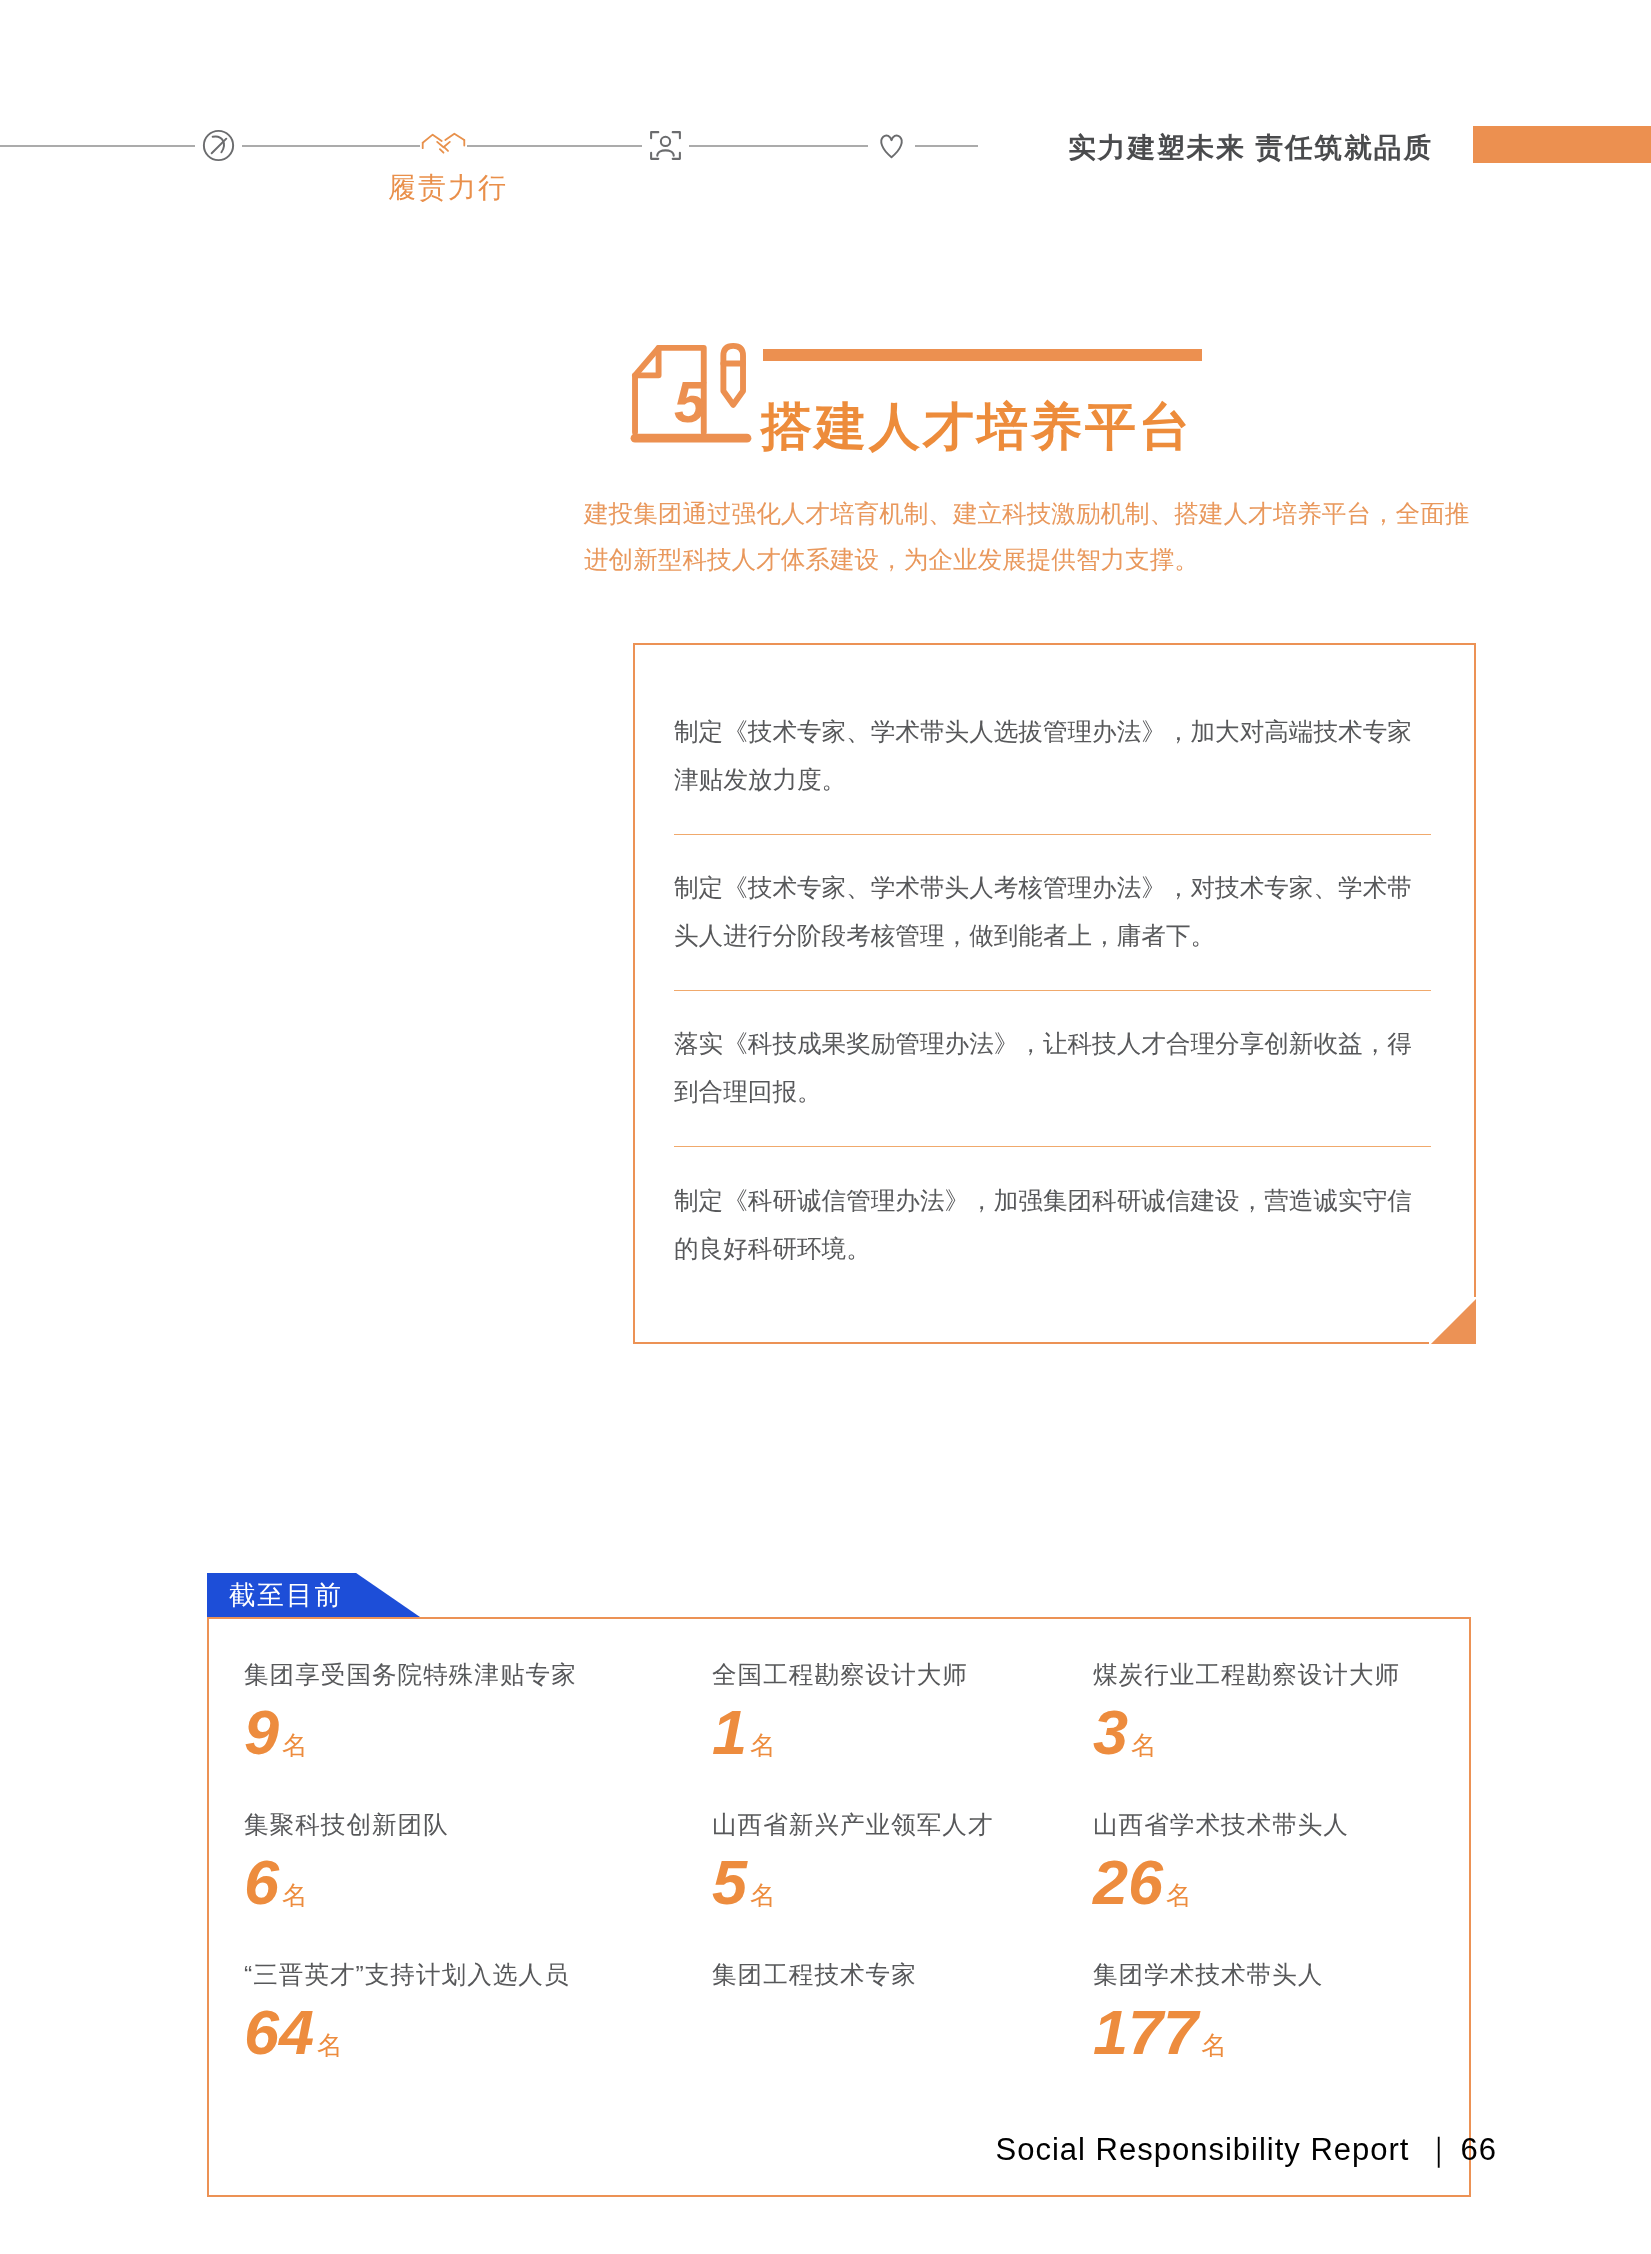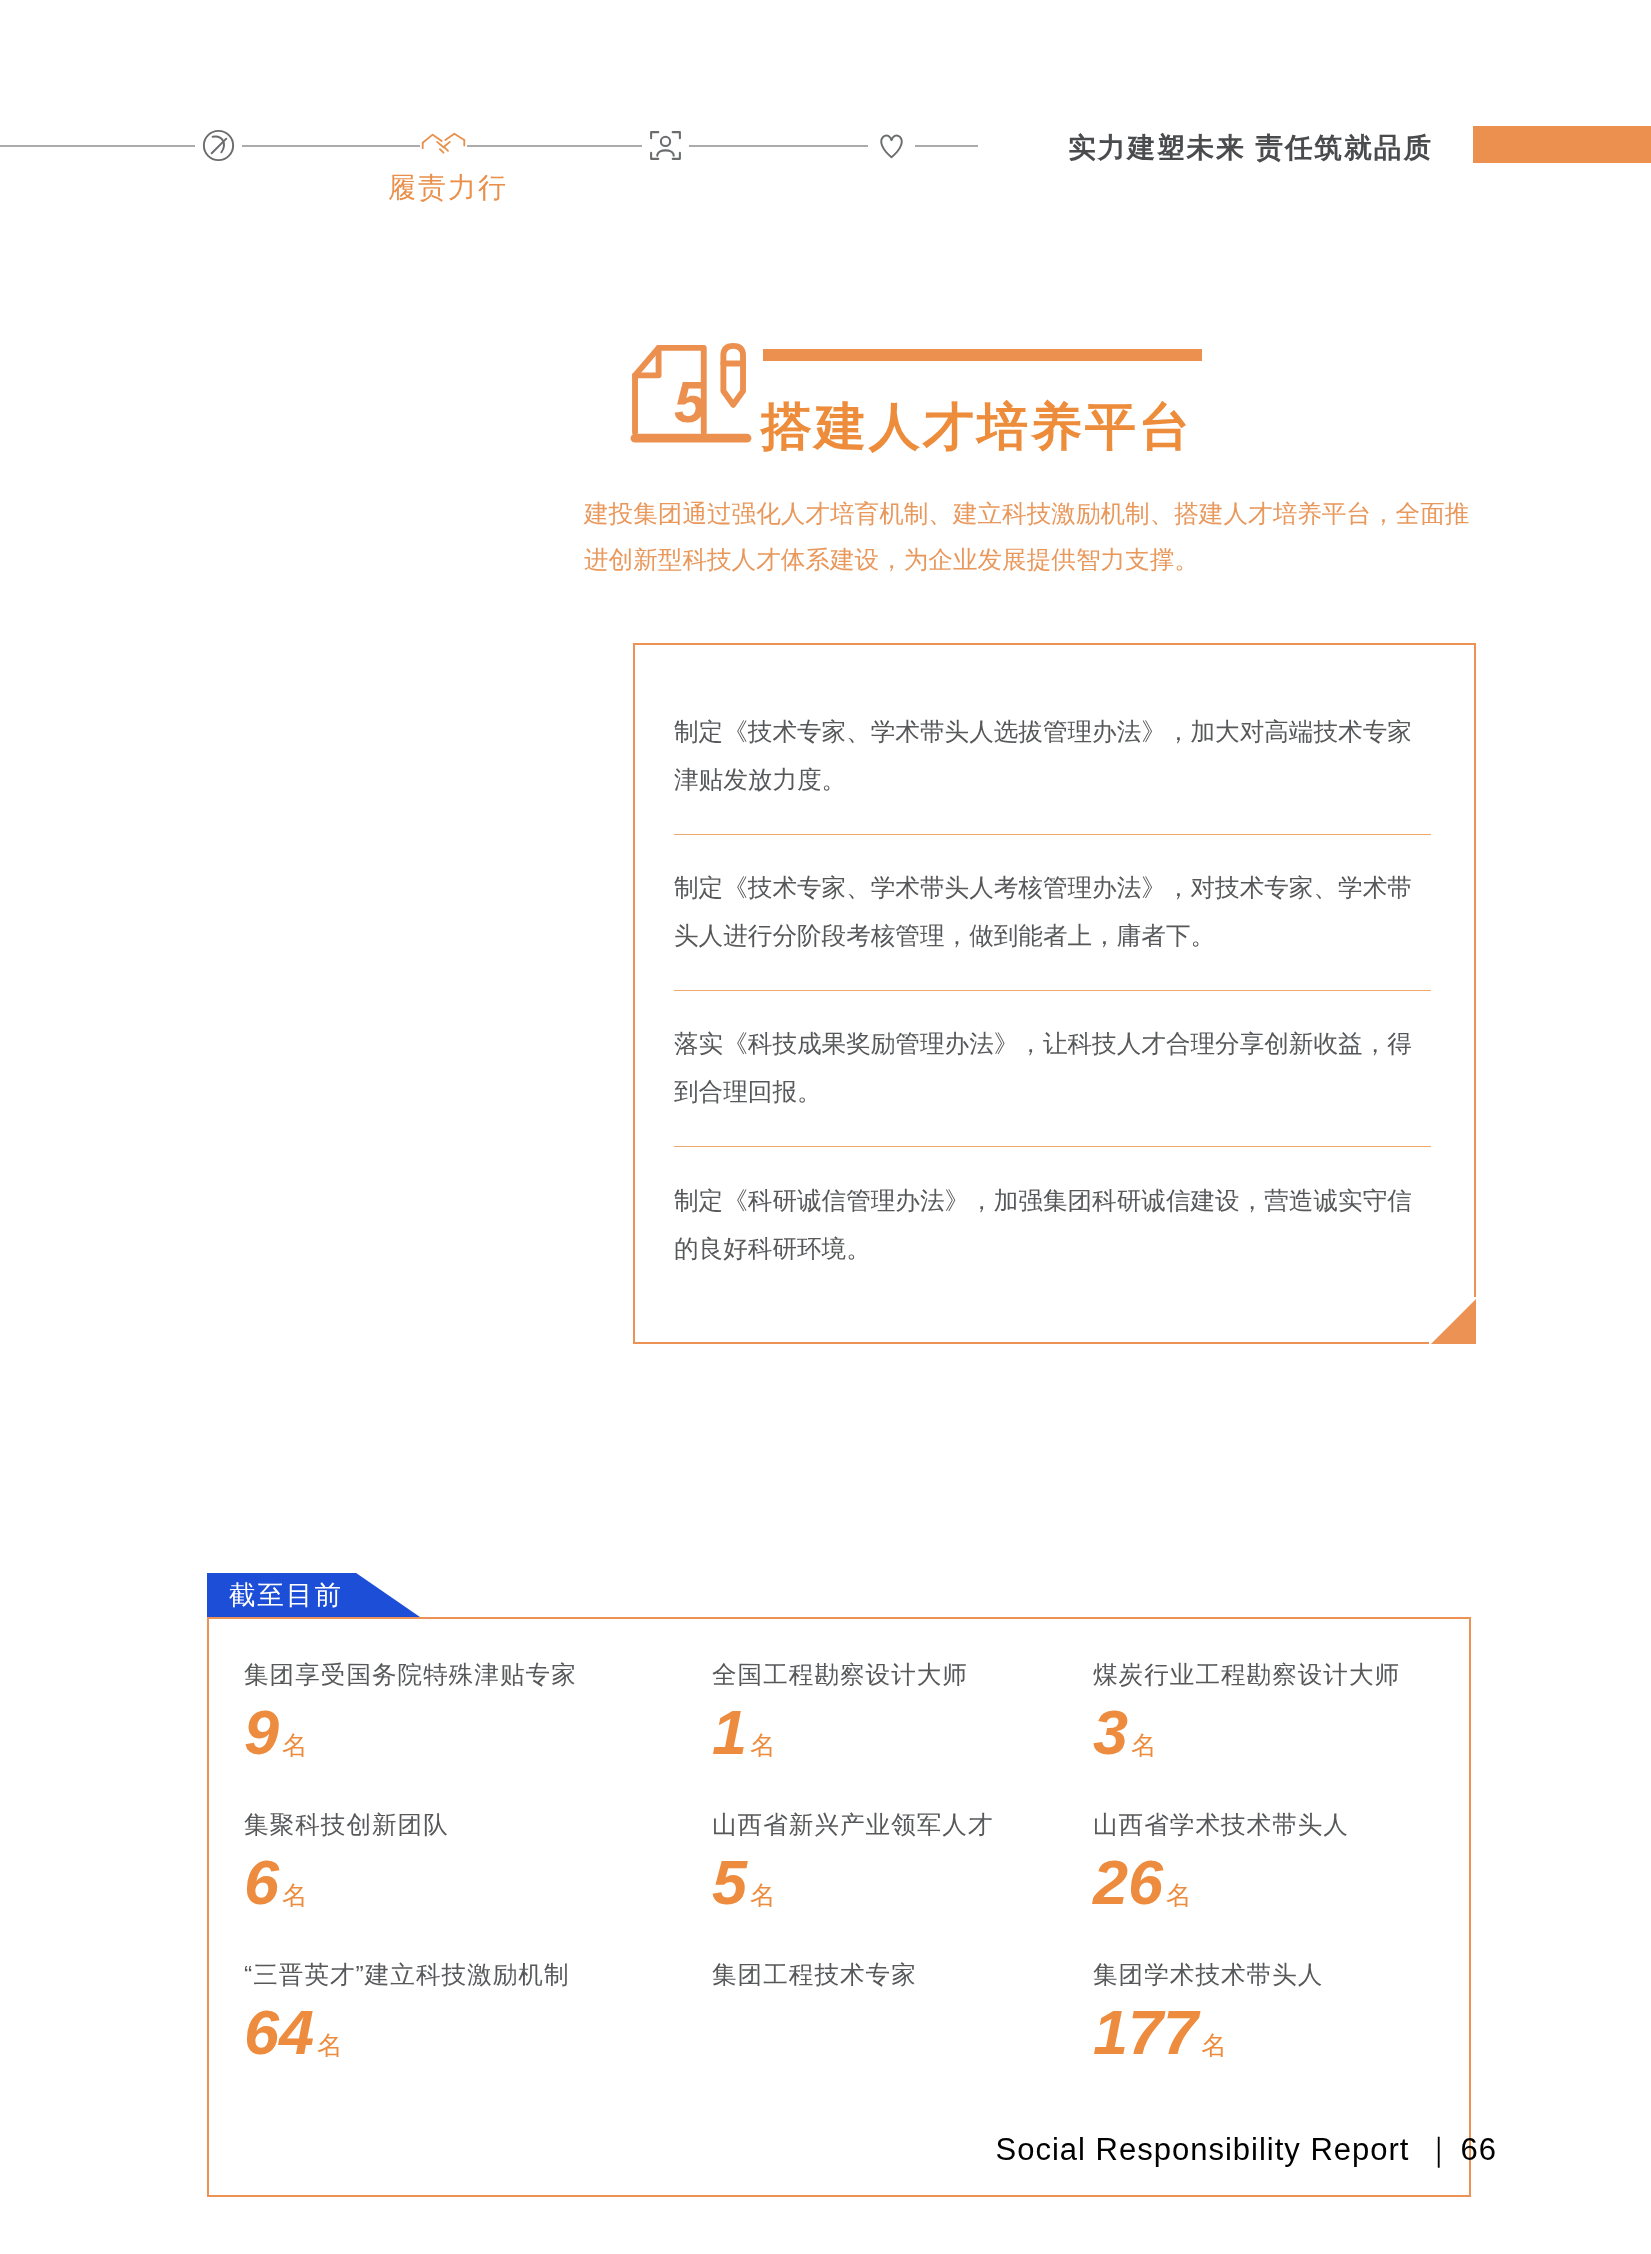--- a/index.html
+++ b/index.html
@@ -146,21 +146,21 @@
     </div>
     <div class="stat">
       <div class="stat-label">山西省新兴产业领军人才</div>
       <div class="stat-value"><span class="stat-num">5</span><span class="stat-unit">名</span></div>
     </div>
     <div class="stat">
       <div class="stat-label">山西省学术技术带头人</div>
       <div class="stat-value"><span class="stat-num">26</span><span class="stat-unit">名</span></div>
     </div>
     <div class="stat">
-      <div class="stat-label">“三晋英才”建立科技激励机制</div>
+      <div class="stat-label">“三晋英才”支持计划入选人员</div>
       <div class="stat-value"><span class="stat-num">64</span><span class="stat-unit">名</span></div>
     </div>
     <div class="stat">
       <div class="stat-label">集团工程技术专家</div>
     </div>
     <div class="stat">
       <div class="stat-label">集团学术技术带头人</div>
       <div class="stat-value"><span class="stat-num">177</span><span class="stat-unit">名</span></div>
     </div>
   </div>

